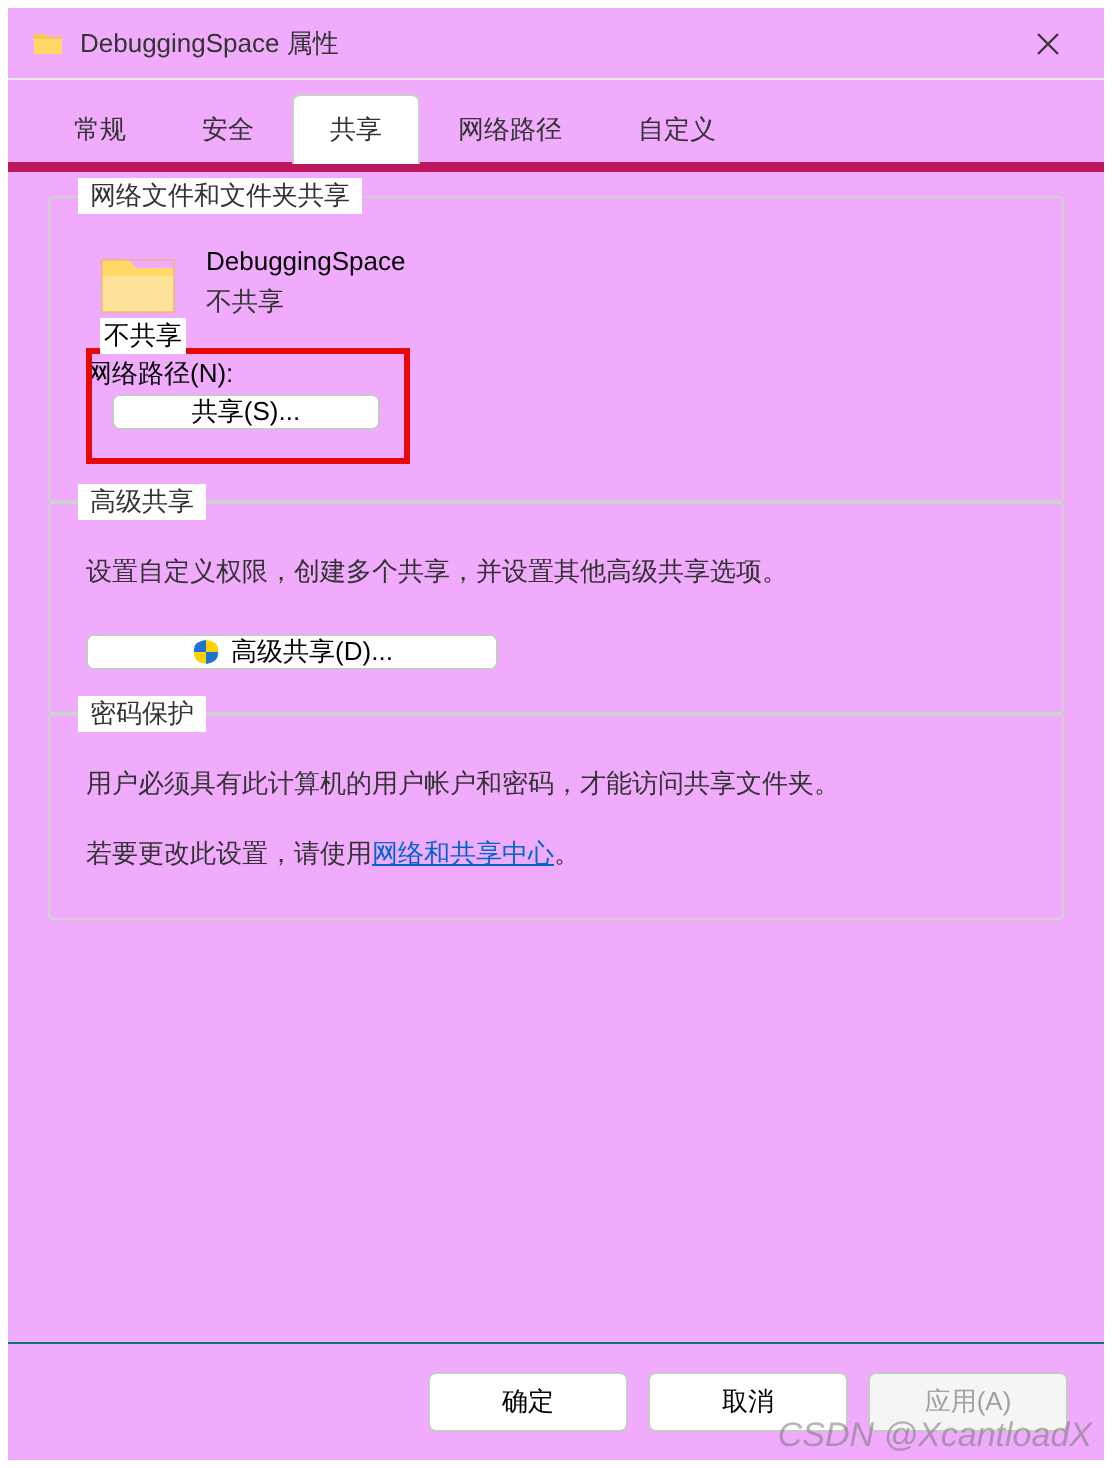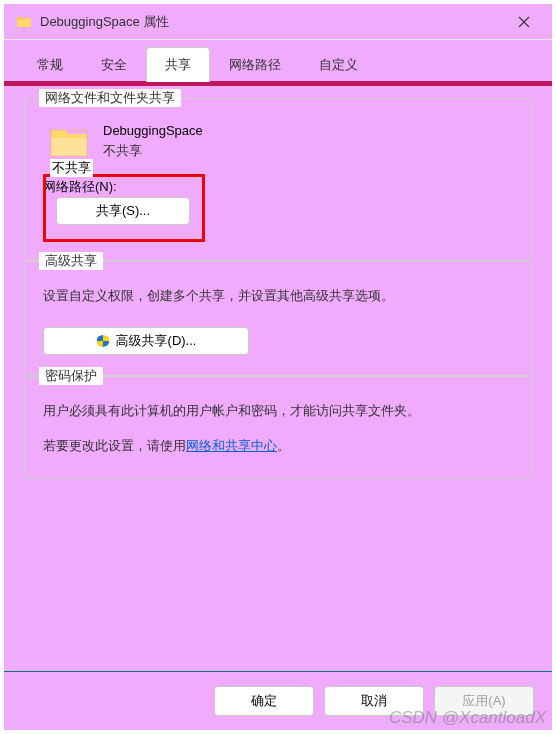--- a/index.html
+++ b/index.html
@@ -98,21 +98,21 @@
     .folder-texts { line-height: 1.5; }
     .label-gray { color: #333; }
     .path-block { margin-top: 2px; }
     .share-button-wrap {
       border: 3px solid #e80808;
       padding: 18px 10px 14px 10px;
       width: 162px;
       margin-top: -26px;
     }
     .btn {
-      height: 28px;
+      height: 18px;
       padding: 0 18px;
       background: #fff;
       border: 1px solid #c8c8c8;
       border-radius: 4px;
       font-size: 13px;
       font-family: inherit;
       cursor: pointer;
       display: inline-flex;
       align-items: center;
       justify-content: center;

